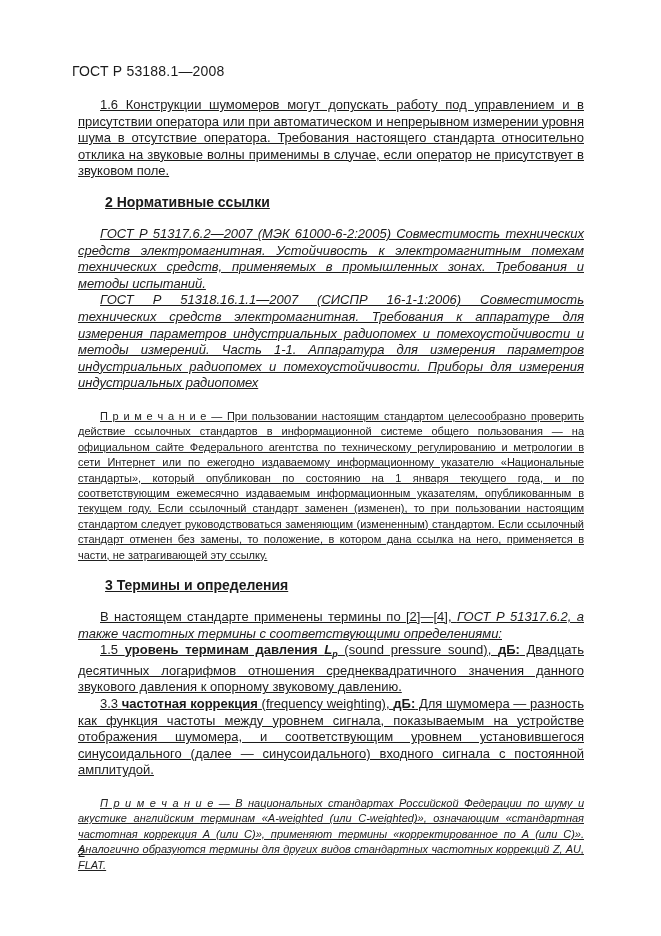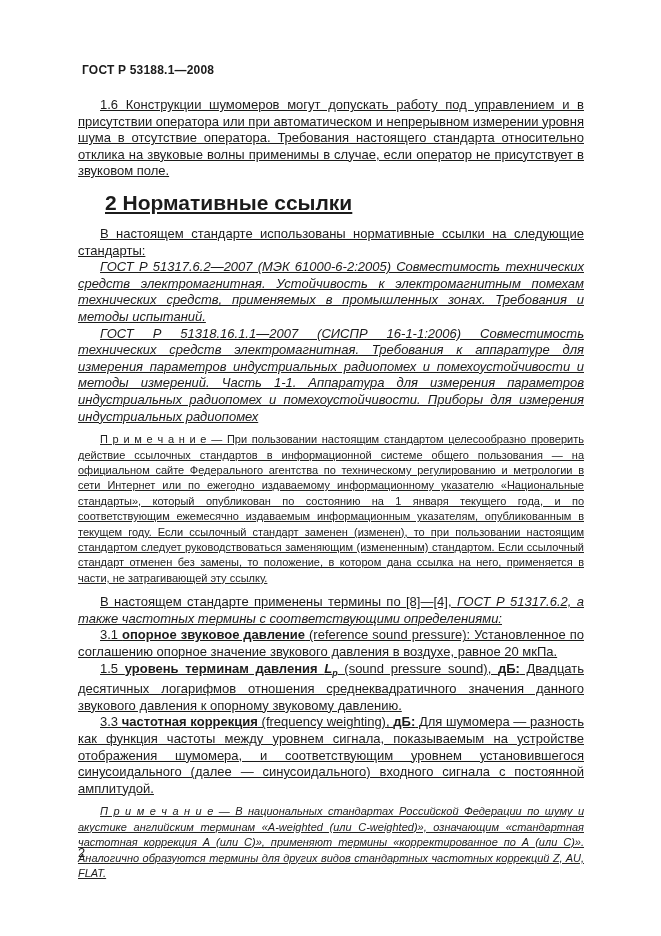--- a/index.html
+++ b/index.html
@@ -11,54 +11,54 @@
     position: relative;
     width: 661px;
     height: 936px;
     background: #ffffff;
     font-family: "Liberation Sans", sans-serif;
     color: #1b1b1b;
     overflow: hidden;
   }
   .doc-header {
     position: absolute;
-    left: 82px;
+    left: 72px;
     top: 63px;
-    font-size: 12px;
-    font-weight: bold;
+    font-size: 14px;
+    font-weight: normal;
     letter-spacing: 0.2px;
   }
   .doc-body {
     position: absolute;
     left: 78px;
     top: 97px;
     width: 506px;
   }
   .blk { margin: 0; text-decoration: underline; }
   .p {
     font-size: 13px;
     line-height: 16.6px;
     text-align: justify;
     text-indent: 22px;
   }
   .h2 {
-    font-size: 21px;
+    font-size: 14px;
     font-weight: bold;
     line-height: 19px;
     text-indent: 27px;
     margin-top: 13px;
     margin-bottom: 14px;
     text-align: left;
   }
   .note {
     font-size: 11px;
     line-height: 15.4px;
     text-align: justify;
     text-indent: 22px;
-    margin-top: 7px;
+    margin-top: 17px;
     margin-bottom: 8px;
     color: #222222;
   }
   .b  { font-weight: bold; }
   .i  { font-style: italic; }
   .bi { font-weight: bold; font-style: italic; }
   .sub {
     font-size: 9px;
     font-style: italic;
     font-weight: bold;
@@ -73,25 +73,24 @@
 </style>
 </head>
 <body>
 
 <div class="page">
   <div class="doc-header">ГОСТ Р 53188.1—2008</div>
 
   <div class="doc-body">
       <div class="blk p"><span>1.6  Конструкции шумомеров могут допускать работу под управлением и в присутствии оператора или при автоматическом и непрерывном измерении уровня шума в отсутствие оператора. Требования настоящего стандарта относительно отклика на звуковые волны применимы в случае, если оператор не присутствует в звуковом поле.</span></div>
       <div class="blk h2"><span>2  Нормативные ссылки</span></div>
-      <div class="blk p"><span>В настоящем стандарте использованы нормативные ссылки на следующие стандарты:</span></div>
       <div class="blk p"><span class="i">ГОСТ Р 51317.6.2—2007 (МЭК 61000-6-2:2005) Совместимость технических средств электромагнитная. Устойчивость к электромагнитным помехам технических средств, применяемых в промышленных зонах. Требования и методы испытаний.</span></div>
       <div class="blk p"><span class="i">ГОСТ Р 51318.16.1.1—2007 (СИСПР 16-1-1:2006) Совместимость технических средств электромагнитная. Требования к аппаратуре для измерения параметров индустриальных радиопомех и помехоустойчивости и методы измерений. Часть 1-1. Аппаратура для измерения параметров индустриальных радиопомех и помехоустойчивости. Приборы для измерения индустриальных радиопомех</span></div>
       <div class="blk note"><span>П р и м е ч а н и е — При пользовании настоящим стандартом целесообразно проверить действие ссылочных стандартов в информационной системе общего пользования — на официальном сайте Федерального агентства по техническому регулированию и метрологии в сети Интернет или по ежегодно издаваемому информационному указателю «Национальные стандарты», который опубликован по состоянию на 1 января текущего года, и по соответствующим ежемесячно издаваемым информационным указателям, опубликованным в текущем году. Если ссылочный стандарт заменен (изменен), то при пользовании настоящим стандартом следует руководствоваться заменяющим (измененным) стандартом. Если ссылочный стандарт отменен без замены, то положение, в котором дана ссылка на него, применяется в части, не затрагивающей эту ссылку.</span></div>
-      <div class="blk p"><span>В настоящем стандарте применены термины по [8]—[4], </span><span class="i">ГОСТ Р 51317.6.2, а также частотных термины с соответствующими определениями:</span></div>
-      <div class="blk p"><span>3.1  </span><span class="b">опорное звуковое давление</span><span> (reference sound pressure): Установленное по соглашению опорное значение звукового давления в воздухе, равное 20 мкПа.</span></div>
+      <div class="blk h2"><span>3  Термины и определения</span></div>
+      <div class="blk p"><span>В настоящем стандарте применены термины по [2]—[4], </span><span class="i">ГОСТ Р 51317.6.2, а также частотных термины с соответствующими определениями:</span></div>
       <div class="blk p"><span>1.5  </span><span class="b">уровень терминам давления </span><span class="bi">L</span><span class="sub">p</span><span> (sound pressure sound), </span><span class="b">дБ:</span><span> Двадцать десятичных логарифмов отношения среднеквадратичного значения данного звукового давления к опорному звуковому давлению.</span></div>
       <div class="blk p"><span>3.3  </span><span class="b">частотная коррекция</span><span> (frequency weighting), </span><span class="b">дБ:</span><span> Для шумомера — разность как функция частоты между уровнем сигнала, показываемым на устройстве отображения шумомера, и соответствующим уровнем установившегося синусоидального (далее — синусоидального) входного сигнала с постоянной амплитудой.</span></div>
       <div class="blk note"><span class="i">П р и м е ч а н и е — В национальных стандартах Российской Федерации по шуму и акустике английским терминам «A-weighted (или C-weighted)», означающим «стандартная частотная коррекция А (или С)», применяют термины «корректированное по А (или С)». Аналогично образуются термины для других видов стандартных частотных коррекций Z, AU, FLAT.</span></div>
     </div>
 
   <div class="page-number">2</div>
 </div>
 
 </body></html>

